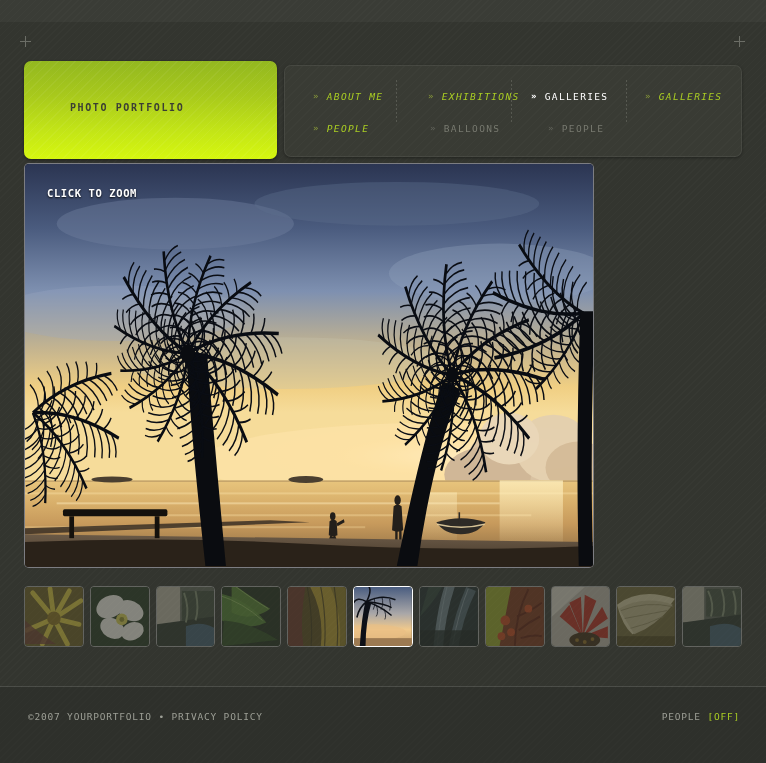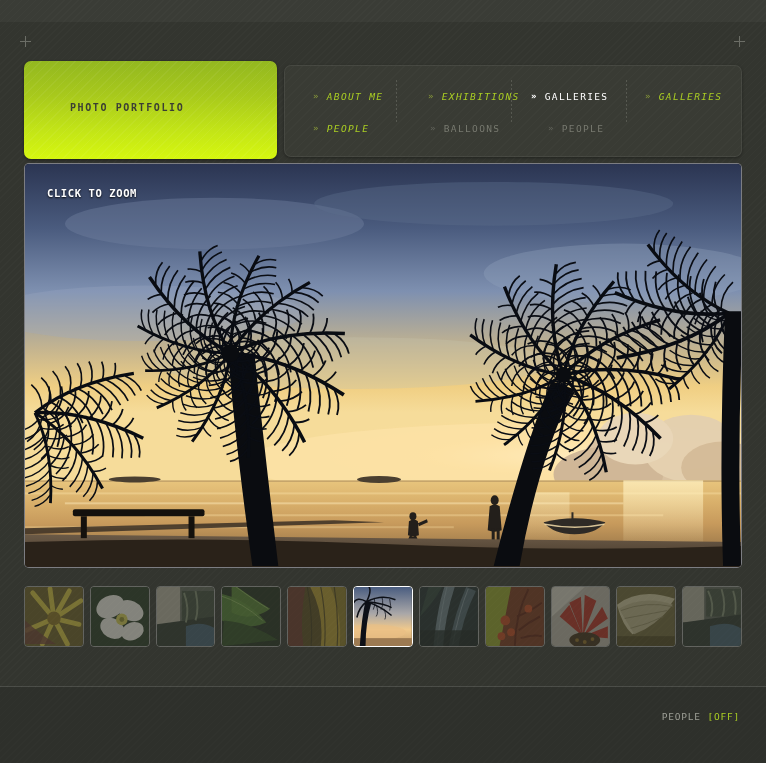--- a/index.html
+++ b/index.html
@@ -118,21 +118,21 @@
     position:absolute; top:14px; width:1px; height:42px;
     background-image:linear-gradient(#6d6f66 50%, rgba(0,0,0,0) 0);
     background-size:1px 4px;
     background-repeat:repeat-y;
     opacity:.55;
   }
 
   
   #hero{
     position:absolute; left:24px; top:163px;
-    width:718px; height:405px;
+    width:570px; height:405px;
     border:1px solid rgba(255,255,255,0.45);
     border-radius:5px;
     overflow:hidden;
     background:#11131c;
     cursor:pointer;
   }
   #hero svg{ display:block; width:100%; height:100%; }
   #hero-caption{
     position:absolute; left:22px; top:23px;
     font-size:10.5px; font-weight:bold; letter-spacing:.6px;
@@ -655,19 +655,24 @@
         <g stroke="#7f8b70" stroke-width="2" fill="none">
           <path d="M26 4 q 7 14 3 26"></path>
             <path d="M40 2 q 5 16 1 28"></path>
             <path d="M52 4 q 4 12 2 24"></path>
         </g>
       </svg>
     </div>
 
   </div>
 
+  <div id="footer-left">
+    <span>©2007 YOURPORTFOLIO</span>
+    <span>•</span>
+    <span class="fl-link">PRIVACY POLICY</span>
+  </div>
 
   <div id="footer-right">
     <span>PEOPLE</span>
     <span id="sound-state">[OFF]</span>
   </div>
 
 </div>
 
 </body></html>

